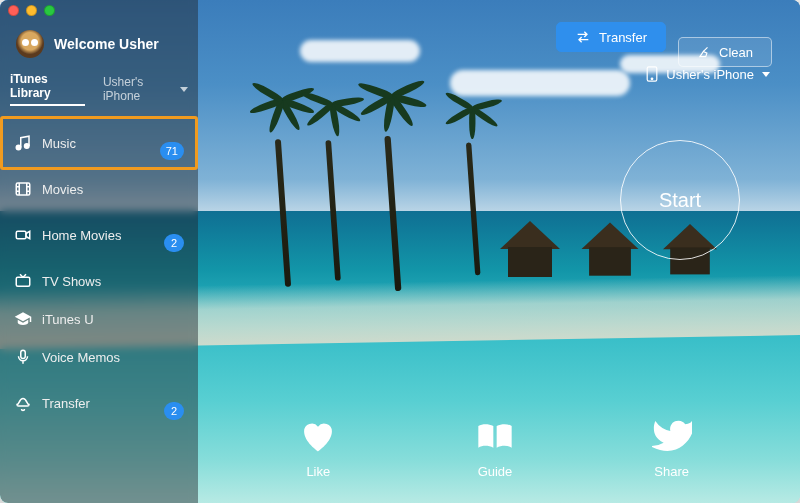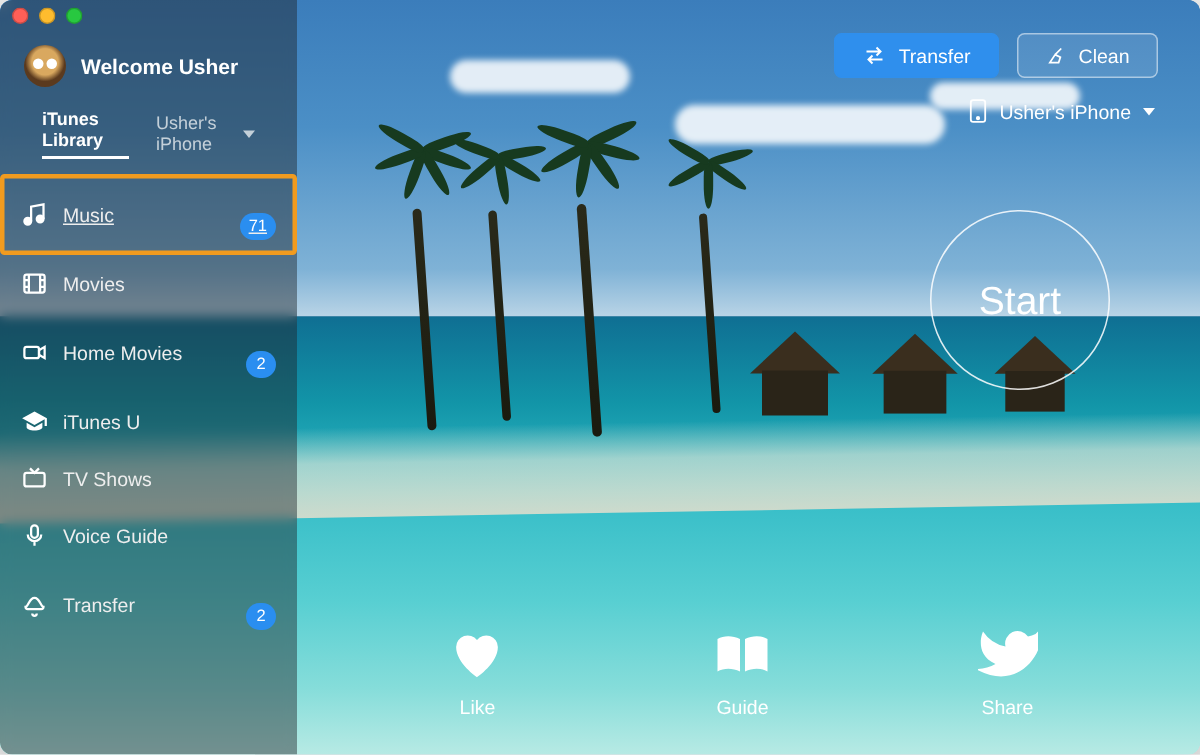--- a/index.html
+++ b/index.html
@@ -31,35 +31,35 @@
 .trafficlight{width:11px;height:11px;border-radius:50%;border:0.5px solid rgba(0,0,0,0.2);}
 .tl-close{background:#ff5f57;}
 .tl-min{background:#febc2e;}
 .tl-max{background:#28c840;}
 .sidebar{position:absolute;top:0;left:0;width:198px;height:100%;background:rgba(30,35,40,0.45);backdrop-filter:blur(4px);padding-top:24px;color:#fff;z-index:20;}
 .user{display:flex;align-items:center;gap:10px;padding:6px 16px 14px;}
 .avatar{width:28px;height:28px;border-radius:50%;background:radial-gradient(circle at 50% 40%,#d9a85f 0 40%,#5b3a1e 60%);display:flex;align-items:center;justify-content:center;position:relative;}
 .avatar::before,.avatar::after{content:"";position:absolute;width:7px;height:7px;background:#fff;border-radius:50%;top:9px;}
 .avatar::before{left:6px;} .avatar::after{right:6px;}
 .username{font-size:14px;font-weight:600;}
-.tabs{display:flex;gap:18px;padding:0 28px 10px;font-size:12px;}
+.tabs{display:flex;gap:18px;padding:0 10px 10px;font-size:12px;}
 .tab{opacity:0.7;cursor:pointer;display:flex;align-items:center;gap:4px;}
 .tab.active{opacity:1;font-weight:600;border-bottom:2px solid #fff;padding-bottom:4px;}
 .sideitems{display:flex;flex-direction:column;}
 .sitem{display:flex;align-items:center;justify-content:space-between;padding:10px 14px;cursor:pointer;font-size:13px;color:#eee;}
 .sitem .left{display:flex;align-items:center;gap:10px;}
 .sitem .icon{width:18px;height:18px;display:flex;align-items:center;justify-content:center;}
-.sitem.selected{outline:3px solid #f19b1f;outline-offset:-3px;border-radius:3px;text-decoration:underline;}
+.sitem.selected{outline:3px solid #f19b1f;outline-offset:-3px;border-radius:3px;}
 .badge{background:#2a8ef0;color:#fff;min-width:20px;height:18px;padding:0 6px;border-radius:10px;font-size:11px;display:flex;align-items:center;justify-content:center;margin-top:16px;}
 .topright{position:absolute;top:22px;right:28px;display:flex;gap:12px;z-index:20;}
 .btn{height:30px;padding:0 18px;border-radius:5px;display:flex;align-items:center;gap:8px;font-size:13px;color:#fff;cursor:pointer;border:1px solid rgba(255,255,255,0.5);}
 .btn.primary{background:#2f8fed;border-color:#2f8fed;}
-.btn.secondary{background:rgba(255,255,255,0.1);}
+.btn.secondary{background:rgba(255,255,255,0.1);margin-top:15px;}
 .device{position:absolute;top:66px;right:30px;display:flex;align-items:center;gap:8px;color:#fff;font-size:13px;z-index:20;cursor:pointer;}
-.startcircle{position:absolute;top:140px;right:60px;width:120px;height:120px;border:1px solid rgba(255,255,255,0.85);border-radius:50%;display:flex;align-items:center;justify-content:center;color:#fff;font-size:26px;font-weight:300;z-index:20;cursor:pointer;}
+.startcircle{position:absolute;top:140px;right:60px;width:120px;height:120px;border:1px solid rgba(255,255,255,0.85);border-radius:50%;display:flex;align-items:center;justify-content:center;color:#fff;font-size:20px;font-weight:300;z-index:20;cursor:pointer;}
 .bottombar{position:absolute;bottom:24px;left:230px;right:40px;display:flex;justify-content:space-around;z-index:20;}
 .baction{display:flex;flex-direction:column;align-items:center;gap:10px;color:#fff;font-size:13px;cursor:pointer;}
 .baction .bicon{width:40px;height:36px;display:flex;align-items:center;justify-content:center;}
 svg{display:block;}
 .chev{width:0;height:0;border-left:4px solid transparent;border-right:4px solid transparent;border-top:5px solid #fff;display:inline-block;}
 </style>
 </head>
 <body>
 
 <div class="window">
@@ -186,51 +186,51 @@
               </svg>
           </span>
           <span>Home Movies</span>
         </div>
         <span class="badge">2</span>
       </div>
 
       <div class="sitem">
         <div class="left">
           <span class="icon">
+            <svg width="18" height="18" viewBox="0 0 24 24" fill="none" stroke="#fff" stroke-width="2">
+                <rect x="3" y="7" width="18" height="12" rx="2"></rect>
+                <path d="M8 3l4 4 4-4"></path>
+              </svg>
+          </span>
+          <span>TV Shows</span>
+        </div>
+      </div>
+
+      <div class="sitem">
+        <div class="left">
+          <span class="icon">
             <svg width="18" height="18" viewBox="0 0 24 24" fill="#fff">
                 <path d="M12 3L1 9l11 6 9-5v6h2V9L12 3z"></path>
                 <path d="M5 13v4c0 1.5 3 3 7 3s7-1.5 7-3v-4l-7 4-7-4z"></path>
               </svg>
           </span>
           <span>iTunes U</span>
         </div>
       </div>
 
-      <div class="sitem">
-        <div class="left">
-          <span class="icon">
-            <svg width="18" height="18" viewBox="0 0 24 24" fill="none" stroke="#fff" stroke-width="2">
-                <rect x="3" y="7" width="18" height="12" rx="2"></rect>
-                <path d="M8 3l4 4 4-4"></path>
-              </svg>
-          </span>
-          <span>TV Shows</span>
-        </div>
-      </div>
-
 
       <div class="sitem">
         <div class="left">
           <span class="icon">
             <svg width="18" height="18" viewBox="0 0 24 24" fill="none" stroke="#fff" stroke-width="2">
                 <rect x="9" y="3" width="6" height="11" rx="3"></rect>
                 <path d="M6 11a6 6 0 0012 0M12 17v4"></path>
               </svg>
           </span>
-          <span>Voice Guide</span>
+          <span>Voice Memos</span>
         </div>
       </div>
 
 
       <div class="sitem">
         <div class="left">
           <span class="icon">
             <svg width="18" height="18" viewBox="0 0 24 24" fill="none" stroke="#fff" stroke-width="2">
                 <path d="M18 16H6a2 2 0 01-2-2c3 0 3-8 8-8s5 8 8 8a2 2 0 01-2 2zM10 20a2 2 0 004 0"></path>
               </svg>

